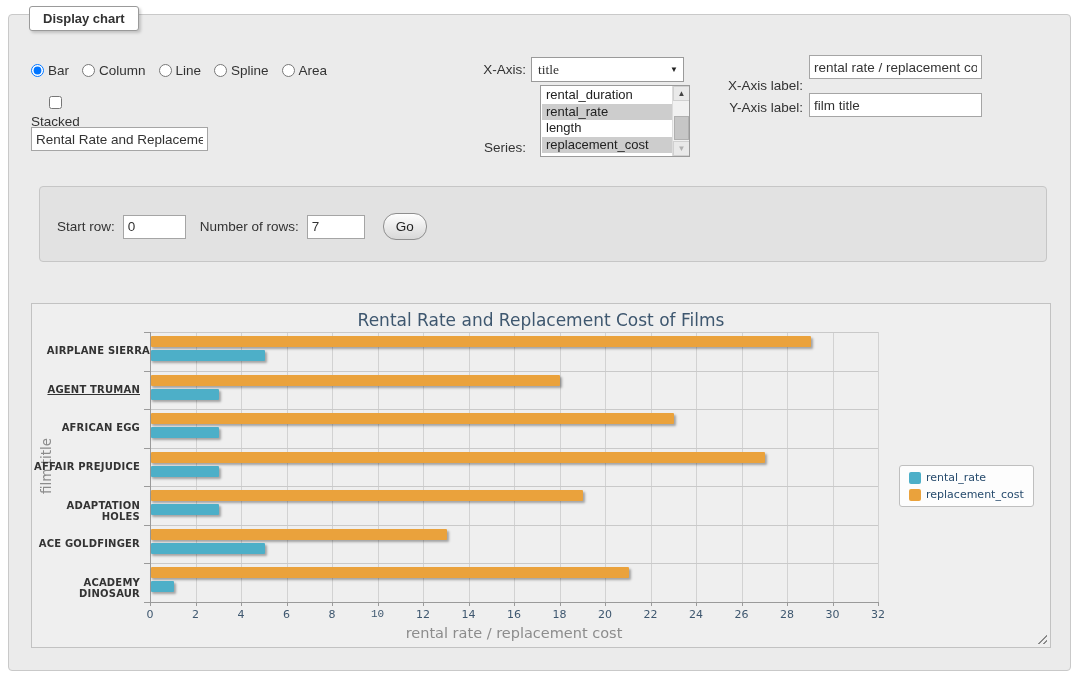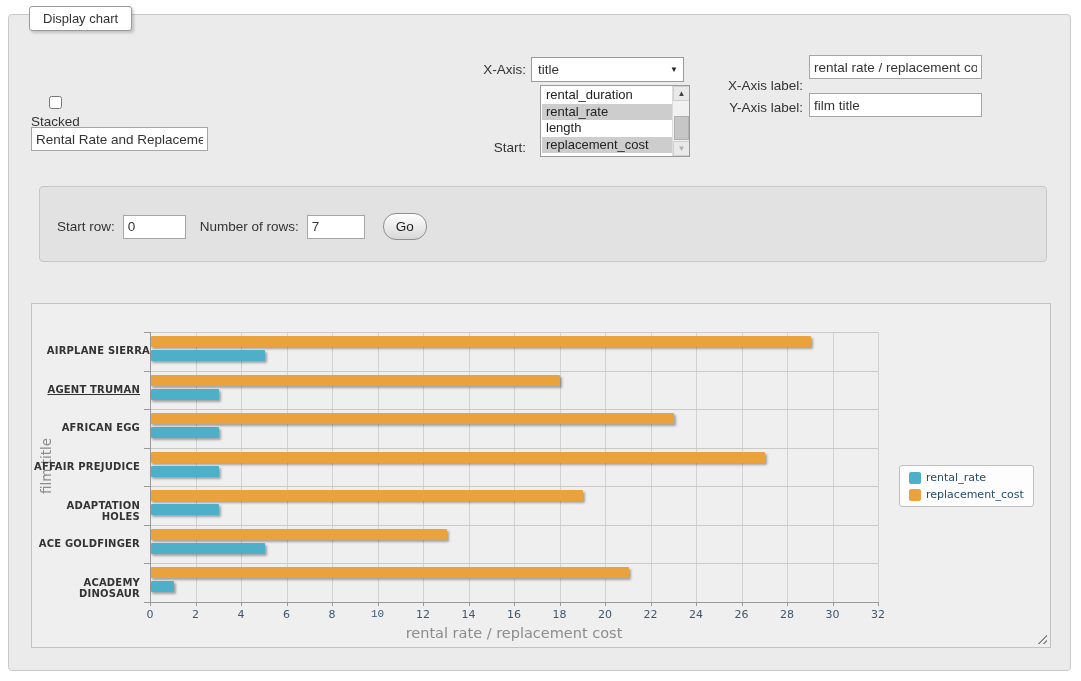--- a/index.html
+++ b/index.html
@@ -4,37 +4,37 @@
 <style>
   * { margin:0; padding:0; box-sizing:border-box; }
   html,body { background:#ffffff; }
   body { font-family:"Liberation Sans", sans-serif; color:#333; }
   #page { position:relative; width:1081px; height:681px; background:#fff; overflow:hidden; }
 
   
   .frame { position:absolute; left:8px; top:14px; width:1063px; height:657px;
            background:#ebebeb; border:1px solid #c9c9c9; border-radius:4px; }
   .frame-legend { position:absolute; left:20px; top:-9px; background:#fff; border:1px solid #9a9a9a;
-                  border-radius:3px; padding:4px 13px; font-size:13px; font-weight:normal; color:#333;
+                  border-radius:3px; padding:4px 13px; font-size:13px; font-weight:bold; color:#333;
                   box-shadow:2px 2px 3px rgba(0,0,0,0.18); }
 
   .ctl-label { position:absolute; font-size:13.5px; color:#333; text-align:right; }
 
   
   .radio-row { position:absolute; left:22px; top:48px; display:flex; align-items:center; gap:13px; font-size:13.5px; }
   .radio-item { display:flex; align-items:center; gap:4px; }
   .check-row { position:absolute; left:22px; top:81px; display:flex; align-items:center; gap:5px; font-size:13.5px;flex-direction:column; }
 
   .tin { border:1px solid #a5a5a5; background:#fff; font-family:"Liberation Sans",sans-serif;
          font-size:13.5px; color:#333; padding:0 4px; height:24px; }
   input.tin { outline:none; }
 
   
   .selbox { position:absolute; border:1px solid #9a9a9a; background:#fff; height:25px;
-            display:flex; align-items:center; font-size:13.5px; }
+            display:flex; align-items:center; font-size:13.5px;font-family:Liberation Serif, serif; }
   .selbox .sel-val { flex:1; padding-left:6px; white-space:nowrap; overflow:hidden; }
   .selbox .sel-arrow { width:18px; text-align:center; font-size:8px; color:#222; }
 
   
   .mlist { position:absolute; border:1px solid #9a9a9a; background:#fff; overflow:hidden; }
   .mlist .opts { position:absolute; left:1px; top:1px; right:17px; bottom:1px; }
   .mopt { height:16.5px; line-height:16.5px; font-size:13px; padding-left:4px; white-space:nowrap; color:#222; }
   .mopt.sel { background:#cdcdcd; }
   .sbar { position:absolute; top:0; right:0; width:17px; bottom:0; background:#f1f1f1; border-left:1px solid #dcdcdc; }
   .sbtn { position:absolute; left:0; width:17px; height:15px; background:#e9e9e9; border:1px solid #d0d0d0;
@@ -73,35 +73,57 @@
           background:repeating-linear-gradient(-45deg, transparent 0 2px, #8a8a8a 2px 3.5px);
           clip-path:polygon(100% 0, 100% 100%, 0 100%); cursor:nwse-resize; }
 </style>
 </head>
 <body>
 
 <div id="page">
   <div class="frame">
     <div class="frame-legend">Display chart</div>
 
+    <div class="radio-row" id="chart-type-radios">
+        <label class="radio-item">
+          <input type="radio" name="charttype" checked="" style="">
+          <span>Bar</span>
+        </label>
+        <label class="radio-item">
+          <input type="radio" name="charttype" style="">
+          <span>Column</span>
+        </label>
+        <label class="radio-item">
+          <input type="radio" name="charttype" style="">
+          <span>Line</span>
+        </label>
+        <label class="radio-item">
+          <input type="radio" name="charttype" style="">
+          <span>Spline</span>
+        </label>
+        <label class="radio-item">
+          <input type="radio" name="charttype" style="">
+          <span>Area</span>
+        </label>
+      </div>
 
     <label class="check-row">
       <input type="checkbox" id="stacked-cb" style="">
       <span>Stacked</span>
     </label>
 
     <input class="tin" style="position: absolute; left: 22px; top: 112px; width: 177px;" value="Rental Rate and Replacemer">
 
     <span class="ctl-label" style="left:422px; top:47px; width:95px;">X-Axis:</span>
     <div class="selbox" style="left:522px; top:42px; width:153px;">
       <span class="sel-val">title</span>
       <span class="sel-arrow">▼</span>
     </div>
 
-    <span class="ctl-label" style="left:422px; top:125px; width:95px;">Start:</span>
+    <span class="ctl-label" style="left:422px; top:125px; width:95px;">Series:</span>
     <div class="mlist" style="left:522px; top:70px; width:150px; height:72px;margin-left:9px;">
       <div class="opts" id="series-opts">
           <div class="mopt">rental_duration</div>
           <div class="mopt sel">rental_rate</div>
           <div class="mopt">length</div>
           <div class="mopt sel">replacement_cost</div>
         </div>
       <div class="sbar">
         <div class="sbtn" style="top:0; color:#444;">▲</div>
         <div class="sthumb" style="top:30px; height:24px;"></div>
@@ -119,20 +141,21 @@
       <div class="panel-inner">
         <span>Start row:</span>
         <input class="tin" style="width: 63px; margin-left: 8px;" value="0">
         <span style="margin-left:14px;">Number of rows:</span>
         <input class="tin" style="width: 58px; margin-left: 8px;" value="7">
         <button class="go-btn">Go</button>
       </div>
     </div>
 
     <div class="chart-wrap" style="left:22px; top:288px;" id="chart">
+      <div class="c-title">Rental Rate and Replacement Cost of Films</div>
       <div class="y-title" style="left:-86px; top:154px;">film title</div>
       <div class="grip"></div>
     <div class="vgrid" style="left: 163.5px; top: 28px; height: 270px;"></div>
         <div class="vgrid" style="left: 209px; top: 28px; height: 270px;"></div>
         <div class="vgrid" style="left: 254.5px; top: 28px; height: 270px;"></div>
         <div class="vgrid" style="left: 300px; top: 28px; height: 270px;"></div>
         <div class="vgrid" style="left: 345.5px; top: 28px; height: 270px;"></div>
         <div class="vgrid" style="left: 391px; top: 28px; height: 270px;"></div>
         <div class="vgrid" style="left: 436.5px; top: 28px; height: 270px;"></div>
         <div class="vgrid" style="left: 482px; top: 28px; height: 270px;"></div>

